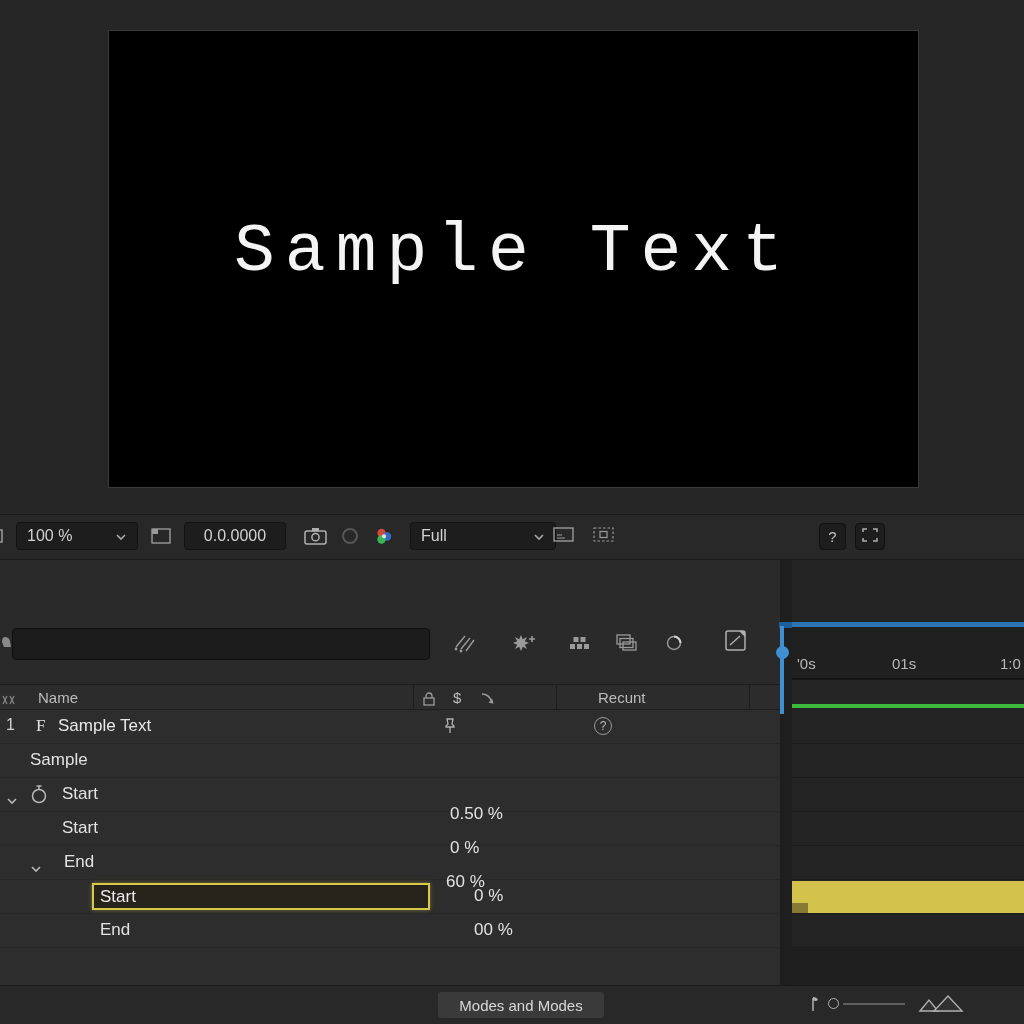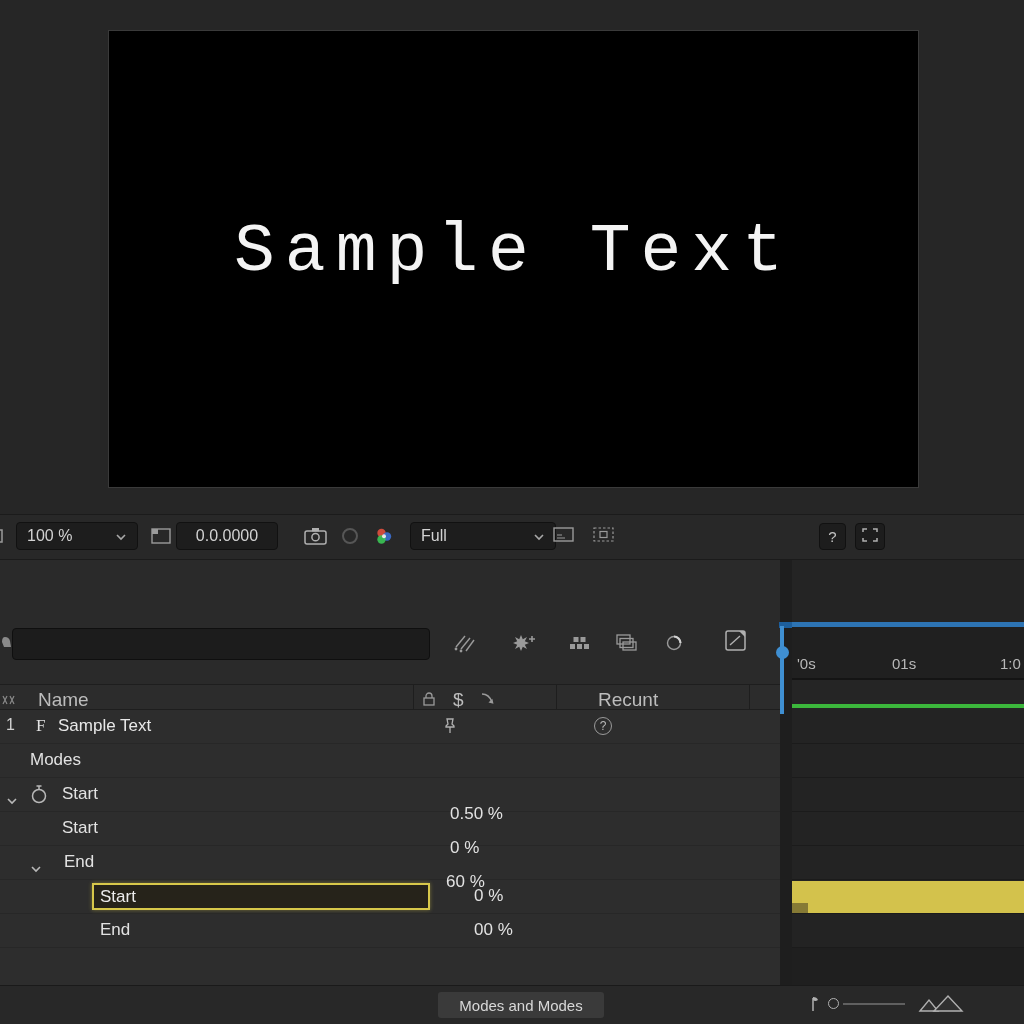--- a/index.html
+++ b/index.html
@@ -31,21 +31,21 @@
   .tl-right{position:absolute;left:792px;top:0;width:232px;height:425px;background:#242424;}
 
   .search-box{position:absolute;left:12px;top:68px;width:418px;height:32px;background:#1c1c1c;
               border:1px solid #0f0f0f;border-radius:4px;color:#d0d0d0;font-size:15px;padding:0 8px;
               box-sizing:border-box;outline:none;}
   .hand-icon{position:absolute;left:0;top:74px;}
   .tl-toolicon{position:absolute;top:72px;display:block;cursor:pointer;}
 
   .tl-header{position:absolute;left:0;top:124px;width:780px;height:26px;background:#2c2c2c;
              border-top:1px solid #1e1e1e;border-bottom:1px solid #1e1e1e;box-sizing:border-box;}
-  .tl-header .htext{position:absolute;top:4px;font-size:19px;color:#bcbcbc;}
+  .tl-header .htext{position:absolute;top:4px;font-size:15px;color:#bcbcbc;}
   .col-divider{position:absolute;top:0;width:1px;height:26px;background:#1e1e1e;}
 
   .lrows{position:absolute;left:0;top:150px;width:780px;height:275px;background:#2d2d2d;}
   .lrow{position:absolute;left:0;width:780px;height:34px;border-bottom:1px solid #272727;box-sizing:border-box;}
   .lrow .cell{position:absolute;top:6px;font-size:17px;color:#e2e2e2;white-space:nowrap;}
   .val-blue{color:#5fa8d8;margin-top:20px;}
   .val-orange{color:#cf9a4e;}
   .chev{position:absolute;top:13px;}
   .rowicon{position:absolute;top:7px;}
   .badge-f{font-family:"Liberation Serif",serif;font-size:17px;color:#e0e0e0;}
@@ -112,21 +112,21 @@
       </span>
     </div>
 
     <span class="tb-icon" style="left:150px;">
       <svg width="24" height="20">
           <rect x="2" y="3" width="18" height="14" fill="none" stroke="#9a9a9a" stroke-width="1.4"></rect>
           <rect x="2" y="3" width="6" height="5" fill="#9a9a9a"></rect>
         </svg>
     </span>
 
-    <div class="tb-field" style="left:176px;width:102px;justify-content:center;">
+    <div class="tb-field" style="left:184px;width:102px;justify-content:center;">
       <span>0.0.0000</span>
     </div>
 
     <span class="tb-icon" style="left:304px;">
       <svg width="24" height="20">
           <rect x="1" y="5" width="21" height="13" rx="2" fill="none" stroke="#b0b0b0" stroke-width="1.5"></rect>
           <circle cx="11.5" cy="11.2" r="3.6" fill="none" stroke="#b0b0b0" stroke-width="1.5"></circle>
           <rect x="8" y="2" width="7" height="3.4" fill="#b0b0b0"></rect>
         </svg>
     </span>
@@ -293,21 +293,21 @@
           <span class="rowicon" style="left:442px;">
             <svg width="16" height="19">
                 <path d="M5 2 h6 l-1 5 2 2 v1 H4 v-1 l2-2 z" fill="none" stroke="#b0b0b0" stroke-width="1.3"></path>
                 <line x1="8" y1="10" x2="8" y2="16" stroke="#b0b0b0" stroke-width="1.3"></line>
               </svg>
           </span>
           <span class="help-circle">?</span>
         </div>
 
         <div class="lrow" style="top:34px;">
-          <span class="cell" style="left:30px;">Modes</span>
+          <span class="cell" style="left:30px;">Sample</span>
         </div>
 
         <div class="lrow" style="top:68px;">
           <span class="chev" style="left:6px;">
             <svg width="12" height="8">
                 <polyline points="2,2 6,6 10,2" fill="none" stroke="#b8b8b8" stroke-width="1.6"></polyline>
               </svg>
           </span>
           <span class="rowicon" style="left:30px;top:6px;">
             <svg width="18" height="21">

